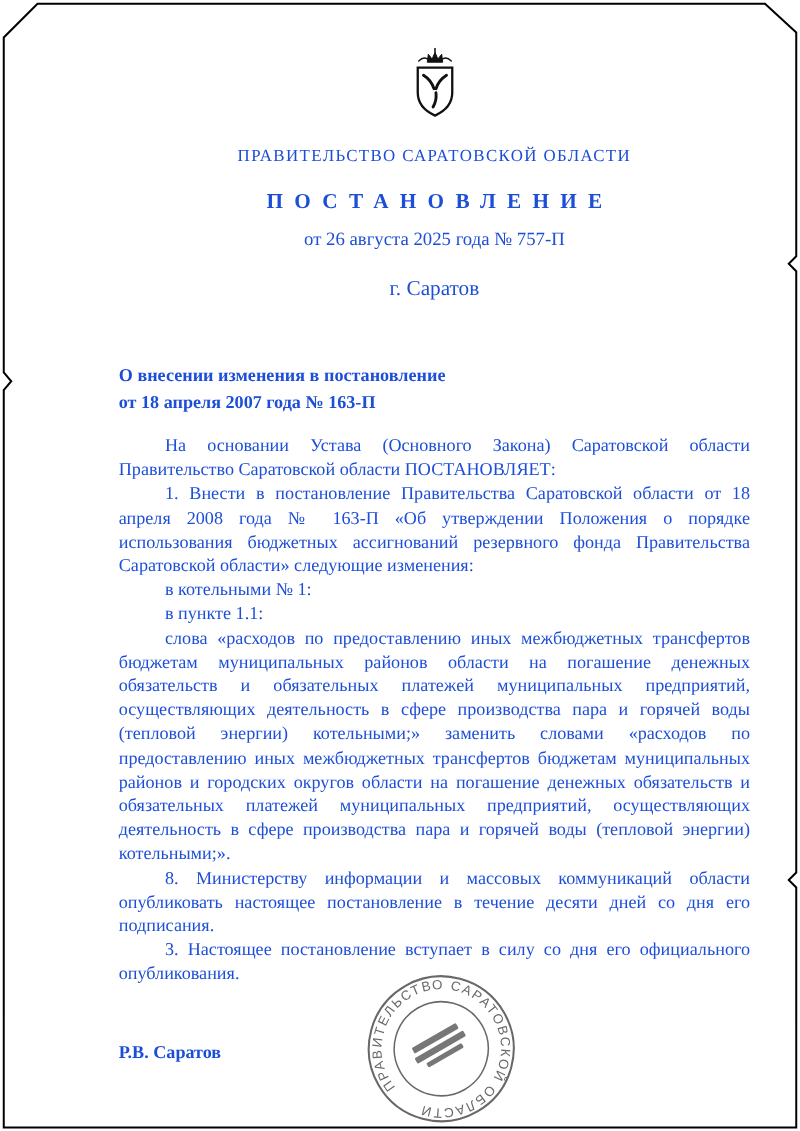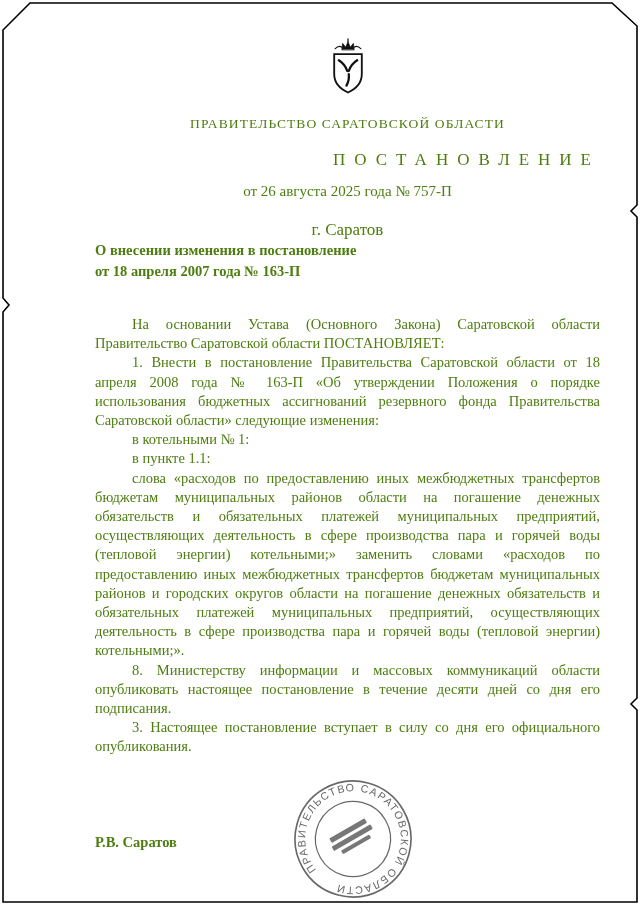--- a/index.html
+++ b/index.html
@@ -2,21 +2,21 @@
 <html lang="ru"><head>
 <meta charset="utf-8">
 <style>
   html, body { margin: 0; padding: 0; background: #ffffff; }
   .page {
     position: relative;
     width: 640px;
     height: 905px;
     background: #ffffff;
     font-family: "Liberation Serif", serif;
-    color: #4d7c0f;
+    color: #1d4ed8;
     overflow: hidden;
   }
   .border-svg {
     position: absolute;
     left: 0; top: 0;
     width: 640px; height: 905px;
   }
   .content {
     position: absolute;
     left: 0; top: 0; right: 0; bottom: 0;
@@ -27,40 +27,40 @@
   .emblem-wrap { text-align: center; margin-top: 8px; }
   .org-name {
     margin-top: 8px;
     font-size: 13.5px;
     letter-spacing: 1.1px;
     white-space: nowrap;
   }
   .doc-type {
     margin-top: 18px;
     font-size: 17px;
-    font-weight: normal;
+    font-weight: bold;
     letter-spacing: 9px;
     text-indent: 9px;
-    text-align: right;
   }
   .date-line {
     margin-top: 13px;
     font-size: 15px;
   }
   .city {
     margin-top: 20px;
     font-size: 17px;
   }
   .doc-title {
+    margin-top: 50px;
     font-size: 14.5px;
     font-weight: bold;
     line-height: 21px;
   }
   .body-text {
-    margin-top: 33px;
+    margin-top: 15px;
     font-size: 14.5px;
     line-height: 19.2px;
     text-align: justify;
   }
   .body-text p {
     margin: 0;
     text-indent: 37px;
   }
   .signature {
     position: absolute;

